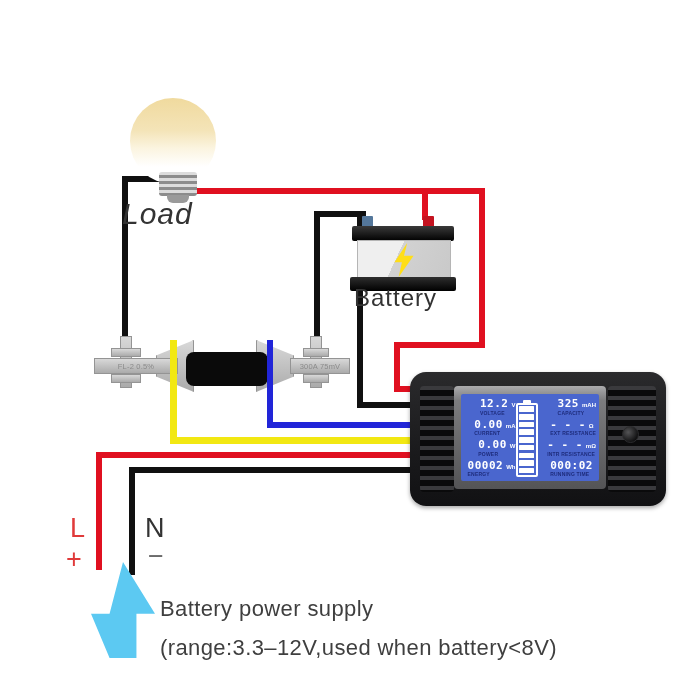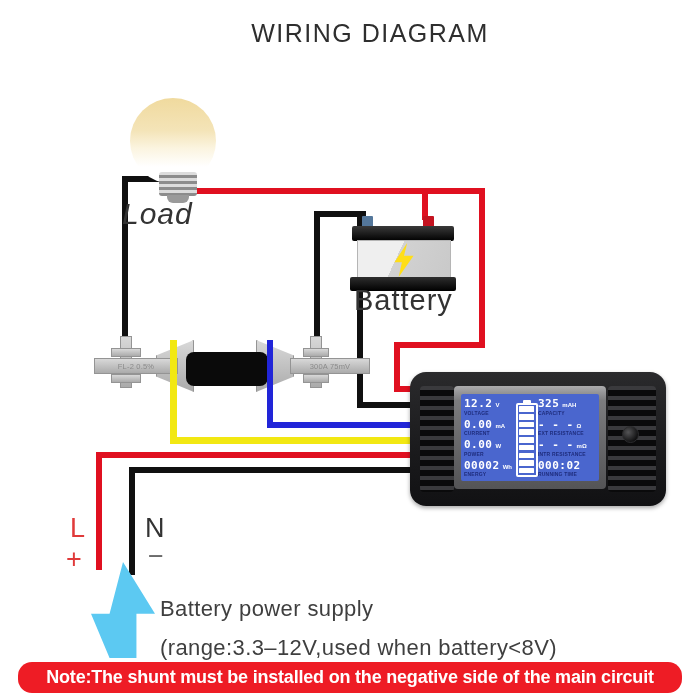--- a/index.html
+++ b/index.html
@@ -24,38 +24,38 @@
     border-radius:0 0 6px 6px;}
   .load-label{position:absolute;left:122px;top:197px;font-size:30px;color:#333;letter-spacing:1px;font-style:italic;}
   
   .bat-top{position:absolute;left:352px;top:226px;width:102px;height:15px;border-radius:2px;
     background:linear-gradient(180deg,#3a3a3a,#000);}
   .bat-body{position:absolute;left:357px;top:240px;width:92px;height:39px;border:1px solid #b5b5b5;
     background:linear-gradient(115deg,#EFEFEF 42%,#D2D2D2 42%,#C9C9C9 100%);}
   .bat-bottom{position:absolute;left:350px;top:277px;width:106px;height:14px;border-radius:2px;
     background:linear-gradient(180deg,#2e2e2e,#000);}
   .bat-term{position:absolute;top:216px;width:11px;height:12px;border-radius:1px;}
-  .bat-label{position:absolute;left:354px;top:284px;font-size:29px;color:#333;letter-spacing:1px;}
+  .bat-label{position:absolute;left:354px;top:284px;font-size:24px;color:#333;letter-spacing:1px;}
   
   .metal{background:linear-gradient(180deg,#d8d8d8,#ababab);border:1px solid #949494;box-sizing:border-box;}
   .shunt-bar{position:absolute;top:358px;height:16px;font-size:7.5px;color:#8a8a8a;
     display:flex;align-items:center;justify-content:center;letter-spacing:0.2px;}
   .trap{position:absolute;top:340px;width:38px;height:52px;}
   .cyl{position:absolute;left:186px;top:352px;width:82px;height:34px;background:#0a0a0a;border-radius:8px;}
   
   .meter{position:absolute;left:410px;top:372px;width:256px;height:134px;border-radius:16px;
     background:linear-gradient(180deg,#2a2a2c 0%,#1a1a1c 60%,#111113 100%);
     box-shadow:0 2px 4px rgba(0,0,0,0.35);}
   .ridges{position:absolute;border-radius:4px;
     background:repeating-linear-gradient(180deg,#3a3a3d 0 4px,#0a0a0b 4px 10px);}
   .lcd-frame{position:absolute;left:44px;top:14px;width:152px;height:103px;border-radius:4px;
     background:linear-gradient(180deg,#ababad 0%,#7c7c7e 14%,#545456 100%);}
   .lcd{position:absolute;left:7px;top:8px;right:7px;bottom:8px;background:#4A66CE;border-radius:2px;
     display:flex;padding:4px 3px;box-sizing:border-box;}
-  .lcd-col{display:flex;flex-direction:column;justify-content:space-between;}
+  .lcd-col{display:flex;flex-direction:column;justify-content:space-between;align-items:flex-end;}
   .lcd-col.left{width:55px;}
   .lcd-col.right{width:62px;}
   .lcd-row{line-height:1;}
   .lcd-val{display:flex;align-items:baseline;color:#fff;}
   .lcd-val .v{font-family:"DejaVu Sans Mono",monospace;font-weight:bold;font-size:11px;letter-spacing:0.5px;}
   .lcd-val .u{font-size:6px;margin-left:3px;font-weight:bold;}
   .lcd-label{font-size:5px;color:#1e2c7c;font-weight:bold;letter-spacing:0.2px;margin-top:1.5px;white-space:nowrap;}
   .gauge-wrap{width:24px;display:flex;flex-direction:column;align-items:center;padding-top:2px;}
   .gauge-nub{width:8px;height:3px;background:#fff;border-radius:1px 1px 0 0;}
   .gauge{width:15px;height:72px;border:2px solid #fff;border-radius:2px;
@@ -73,21 +73,20 @@
   .note-banner{position:absolute;left:18px;top:662px;width:664px;height:31px;border-radius:14px;
     background:#EE1C25;display:flex;align-items:center;justify-content:center;}
   .note-text{color:#fff;font-size:18px;font-weight:bold;letter-spacing:-0.2px;white-space:nowrap;}
 </style>
 </head>
 <body>
 
 <div class="stage">
 
   <div class="title">
-    <div>WIRING DIAGRAM</div>
   </div>
 
   <div class="wire wb" style="left:122px;top:176px;width:46px;height:6px;"></div>
   <div class="wire wb" style="left:122px;top:176px;width:6px;height:167px;"></div>
   <div class="wire wr" style="left:188px;top:188px;width:297px;height:6px;"></div>
   <div class="wire wr" style="left:422px;top:188px;width:6px;height:32px;"></div>
   <div class="wire wr" style="left:479px;top:188px;width:6px;height:160px;"></div>
   <div class="wire wr" style="left:394px;top:342px;width:91px;height:6px;"></div>
   <div class="wire wr" style="left:394px;top:342px;width:6px;height:50px;"></div>
   <div class="wire wr" style="left:394px;top:386px;width:30px;height:6px;"></div>
@@ -115,21 +114,21 @@
   <div class="trap metal" style="left:156px;clip-path:polygon(0 30%,100% 0,100% 100%,0 70%);"></div>
   <div class="trap metal" style="left:256px;clip-path:polygon(0 0,100% 30%,100% 70%,0 100%);"></div>
   <div class="cyl"></div>
   <div class="metal" style="position:absolute;left:120px;top:336px;width:12px;height:52px;"></div>
   <div class="metal" style="position:absolute;left:111px;top:348px;width:30px;height:9px;"></div>
   <div class="metal" style="position:absolute;left:111px;top:374px;width:30px;height:9px;"></div>
   <div class="metal" style="position:absolute;left:310px;top:336px;width:12px;height:52px;"></div>
   <div class="metal" style="position:absolute;left:303px;top:348px;width:26px;height:9px;"></div>
   <div class="metal" style="position:absolute;left:303px;top:374px;width:26px;height:9px;"></div>
   <div class="shunt-bar metal" style="left:94px;width:84px;">FL-2 0.5%</div>
-  <div class="shunt-bar metal" style="left:290px;width:80px;">300A 75mV</div>
+  <div class="shunt-bar metal" style="left:290px;width:60px;">300A 75mV</div>
 
   <div class="wire wy" style="left:170px;top:340px;width:7px;height:103px;"></div>
   <div class="wire wy" style="left:170px;top:437px;width:250px;height:7px;"></div>
   <div class="wire wbl" style="left:267px;top:340px;width:6px;height:88px;"></div>
   <div class="wire wbl" style="left:267px;top:422px;width:153px;height:6px;"></div>
   <div class="wire wr" style="left:96px;top:452px;width:324px;height:6px;"></div>
   <div class="wire wr" style="left:96px;top:452px;width:6px;height:118px;"></div>
   <div class="wire wb" style="left:129px;top:467px;width:291px;height:6px;"></div>
   <div class="wire wb" style="left:129px;top:467px;width:6px;height:108px;"></div>
 
@@ -219,17 +218,14 @@
 
   <div class="abs big-red" style="left:70px;top:513px;">L</div>
   <div class="abs big-red" style="left:66px;top:544px;">+</div>
   <div class="abs big-dark" style="left:145px;top:513px;">N</div>
   <div class="abs minus" style="left:148px;top:541px;">−</div>
 
   <div class="arrow-up"></div>
   <div class="eps-text" style="left:160px;top:596px;">Battery power supply</div>
   <div class="eps-text" style="left:160px;top:623px;margin-top:12px;">(range:3.3–12V,used when battery&lt;8V)</div>
 
-  <div class="note-banner">
-    <span class="note-text">Note:The shunt must be installed on the negative side of the main circuit</span>
-  </div>
 
 </div>
 
 </body></html>

